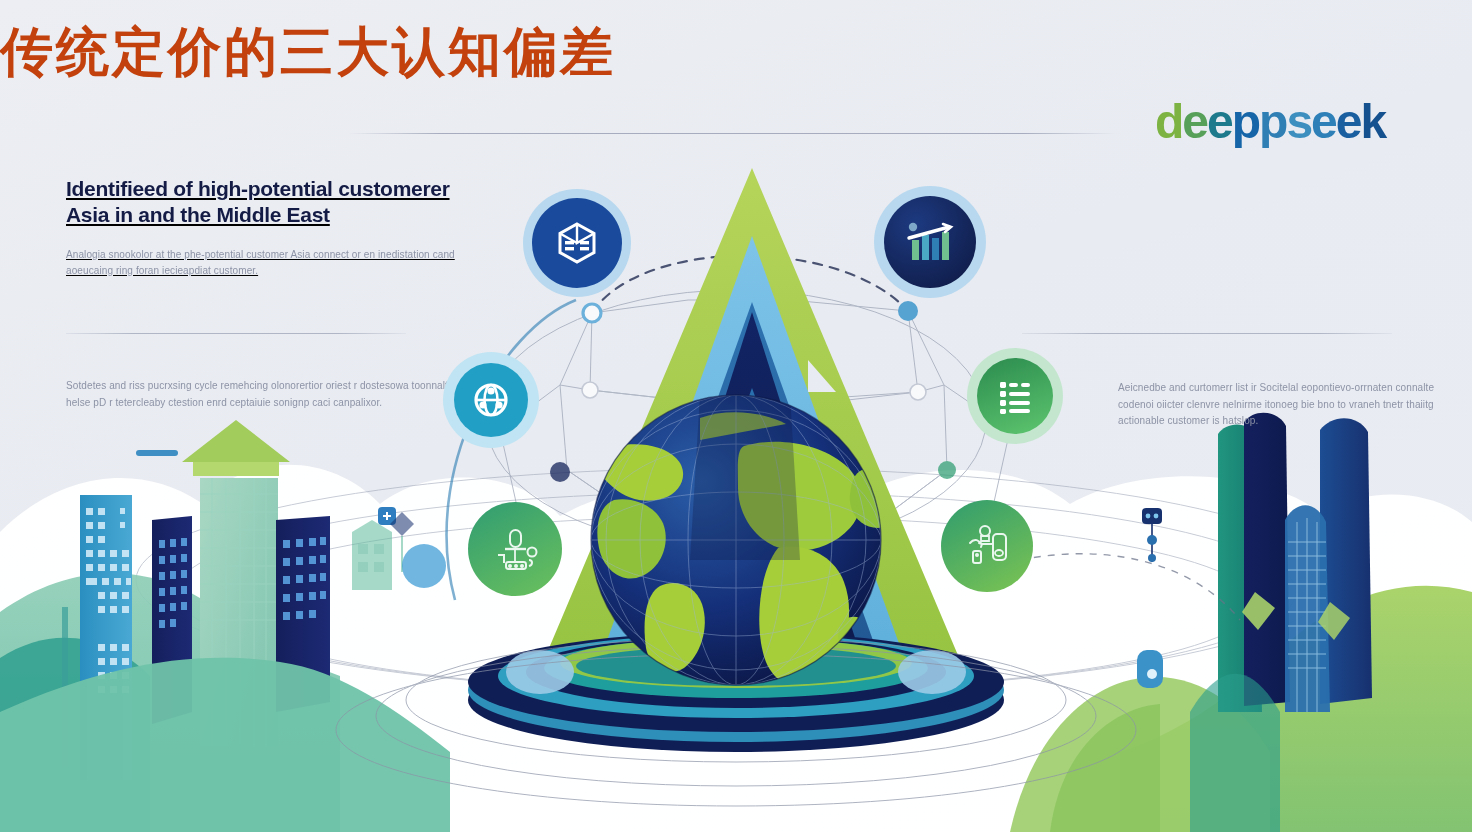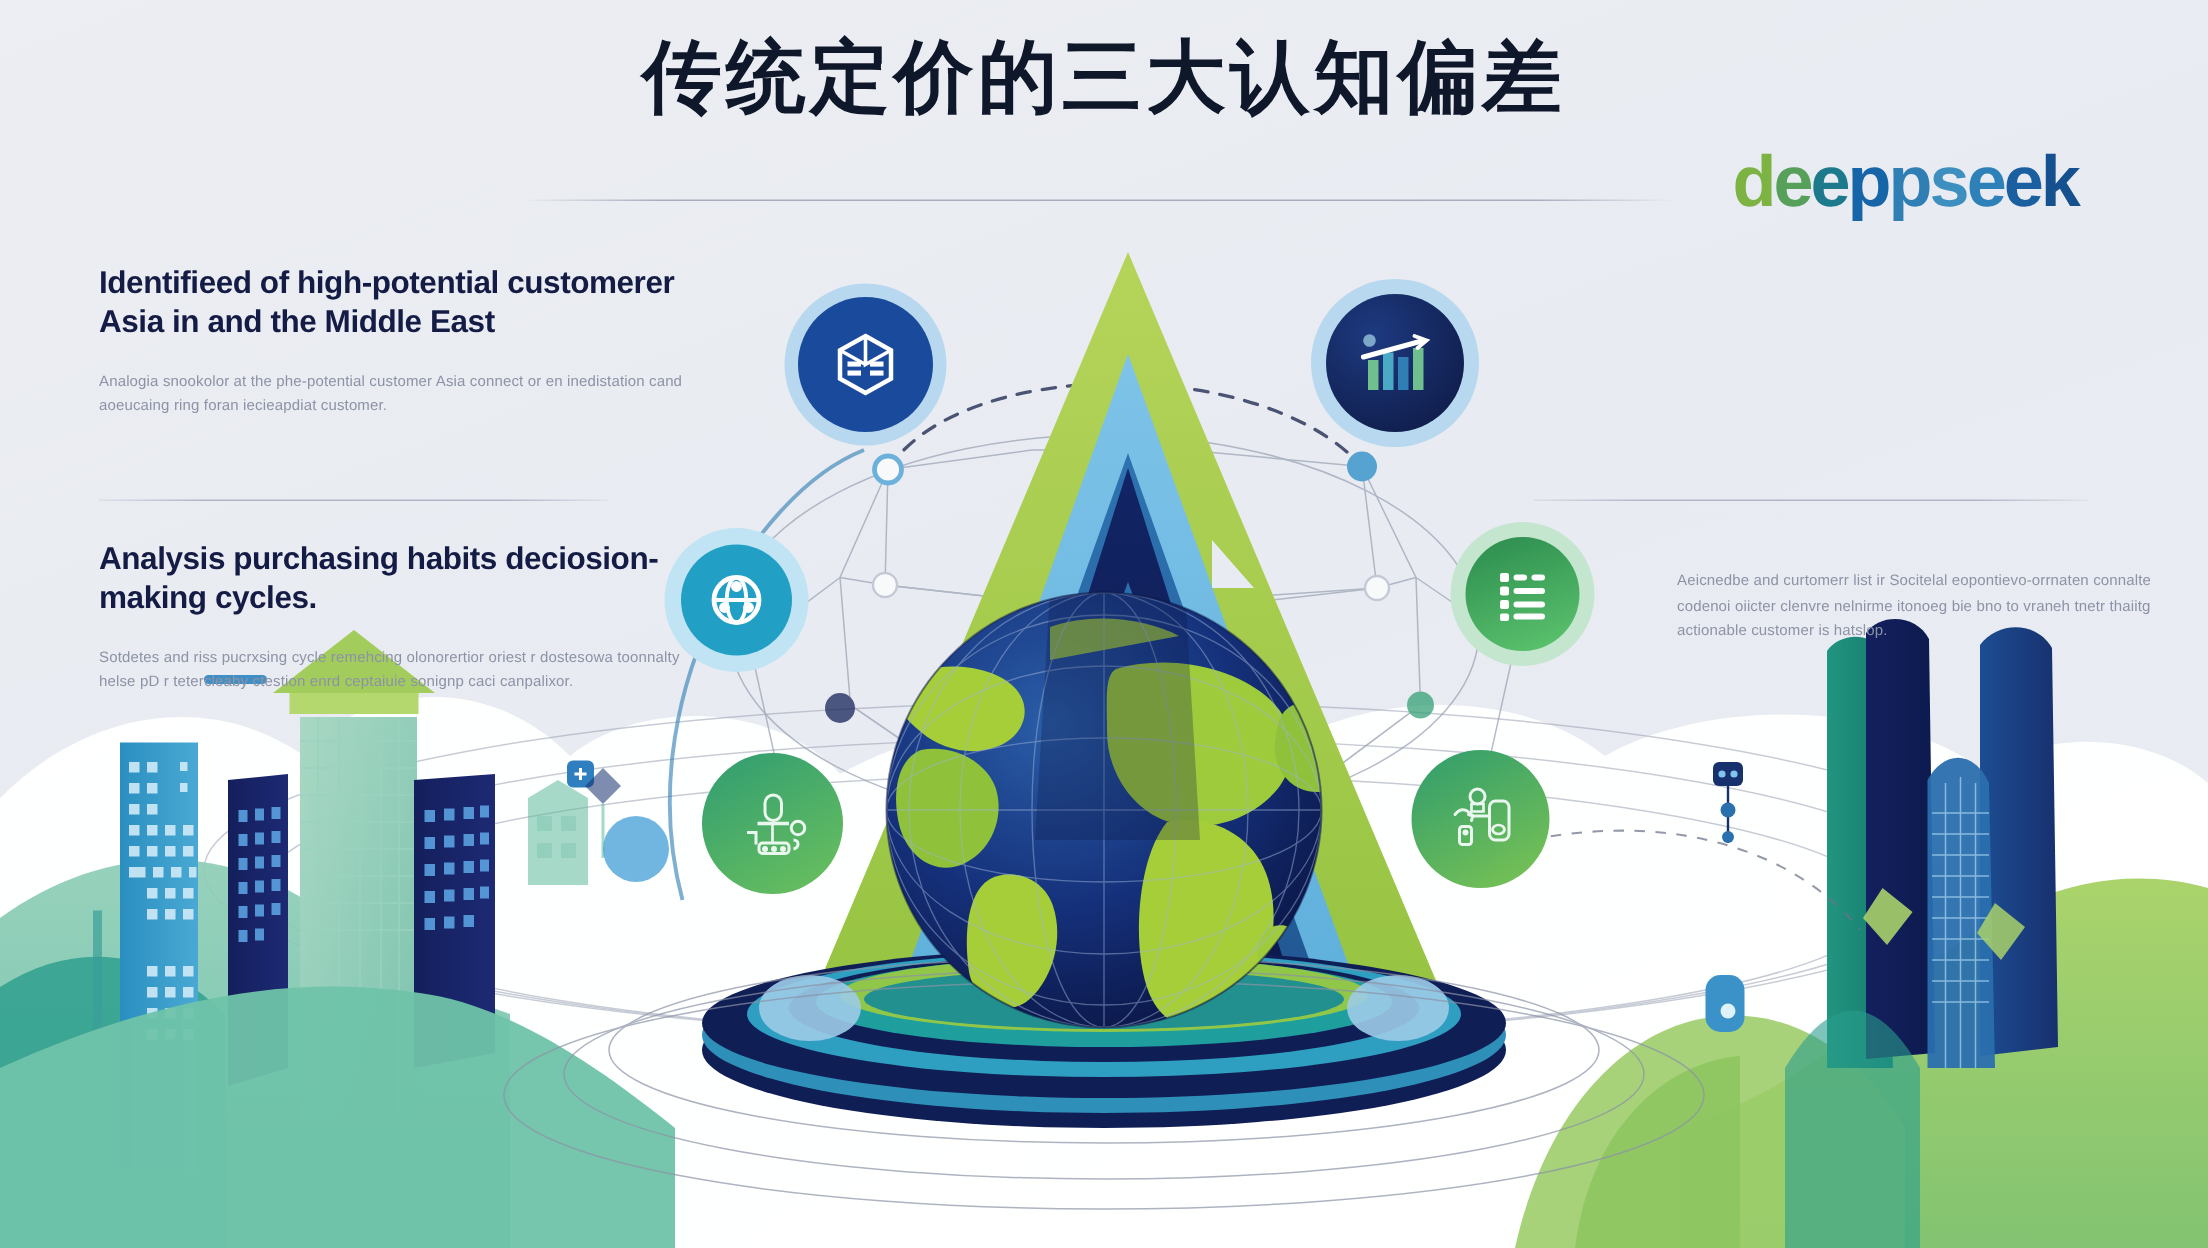--- a/index.html
+++ b/index.html
@@ -8,23 +8,22 @@
     font-family: "Liberation Sans", sans-serif;
     background: linear-gradient(160deg, #eceef3 0%, #e8ebf1 45%, #e9ecf2 100%);
     position: relative;
     overflow: hidden;
   }
   .stage { position: absolute; inset: 0; }
 
   
   .title {
     position: absolute; top: 22px; left: 0; width: 1472px;
-    text-align: center;
     font-size: 53px; font-weight: 700; letter-spacing: 3px;
-    color: #0f172a;
+    color: #c2410c;
     line-height: 1.15;
   }
   .header-rule {
     position: absolute; top: 133px; left: 348px; width: 768px; height: 1px;
     background: linear-gradient(90deg, rgba(150,158,180,0) 0%, #a7adbf 12%, #a7adbf 88%, rgba(150,158,180,0) 100%);
   }
   .logo {
     position: absolute; top: 94px; left: 1155px;
     font-size: 48px; font-weight: 700; letter-spacing: -2px;
     white-space: nowrap;
@@ -437,27 +436,26 @@
     </g>
   </svg>
 
   <div class="title">传统定价的三大认知偏差</div>
   <div class="header-rule"></div>
 
   <div class="logo">
     <span class="lg1">d</span><span class="lg2">e</span><span class="lg3">e</span><span class="lg4">p</span><span class="lg5">p</span><span class="lg6">s</span><span class="lg7">e</span><span class="lg8">e</span><span class="lg9">k</span>
   </div>
 
-  <div class="txt-block left" style="top:176px;">
+  <div class="txt-block left" style="top:176px;text-decoration:underline;">
     <div class="tb-head">Identifieed of high-potential customerer Asia in and the Middle East</div>
     <div class="tb-body">Analogia snookolor at the phe-potential customer Asia connect or en inedistation cand aoeucaing ring foran iecieapdiat customer.</div>
   </div>
   <div class="col-rule" style="left:66px; top:333px;"></div>
   <div class="txt-block left" style="top:360px;">
-    <div class="tb-head">Analysis  purchasing habits deciosion-making cycles.</div>
     <div class="tb-body">Sotdetes and riss pucrxsing cycle remehcing olonorertior oriest r dostesowa toonnalty helse pD r tetercleaby ctestion enrd ceptaiuie sonignp caci canpalixor.</div>
   </div>
 
   <div class="col-rule" style="left:1022px; top:333px; width:370px;"></div>
   <div class="txt-block right" style="top:362px; left:1118px; width:320px;">
     <div class="tb-body">Aeicnedbe and curtomerr list ir Socitelal eopontievo-orrnaten connalte codenoi oiicter clenvre nelnirme itonoeg bie bno to vraneh tnetr thaiitg actionable customer is hatslop.</div>
   </div>
 
   <div class="bubble b-cube">
     <div class="ring" style="background:#b7d8ef;"></div>

